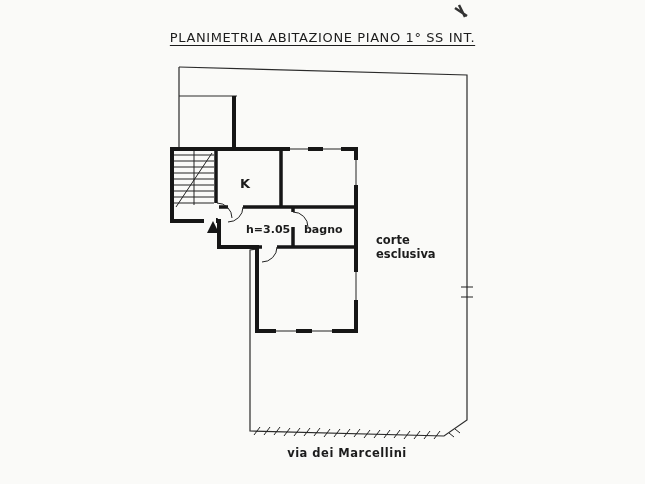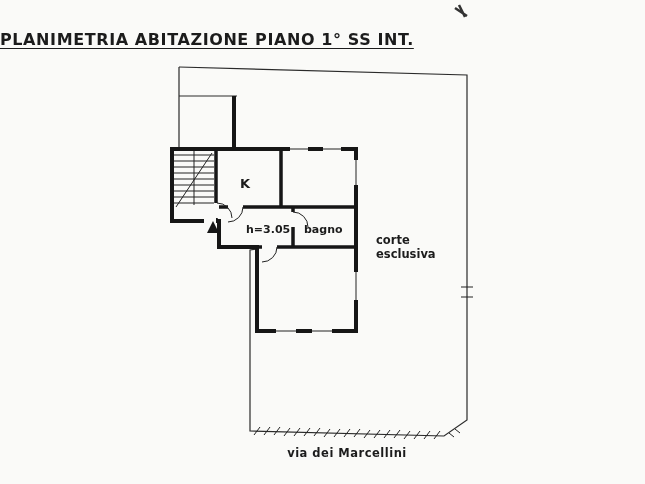--- a/index.html
+++ b/index.html
@@ -6,22 +6,23 @@
   #page{
     position:relative;
     width:645px;height:484px;
     background:#fafaf8;
     overflow:hidden;
     font-family:"DejaVu Sans", sans-serif;
   }
   #plan-title{
     position:absolute;
     top:30px;left:0;width:100%;
-    font-size:16px;
-    font-weight:bold;
+    text-align:center;
+    font-size:13px;
+    font-weight:normal;
     letter-spacing:0.6px;
     color:#1c1c1c;
     text-decoration:underline;
     text-underline-offset:3px;
   }
   svg{position:absolute;top:0;left:0;}
   .thin{stroke:#2a2a2a;stroke-width:1.2;fill:none;}
   .wall{stroke:#161616;stroke-width:4;fill:none;}
   .iwall{stroke:#161616;stroke-width:3.5;fill:none;}
   .hair{stroke:#222222;stroke-width:1;fill:none;}

